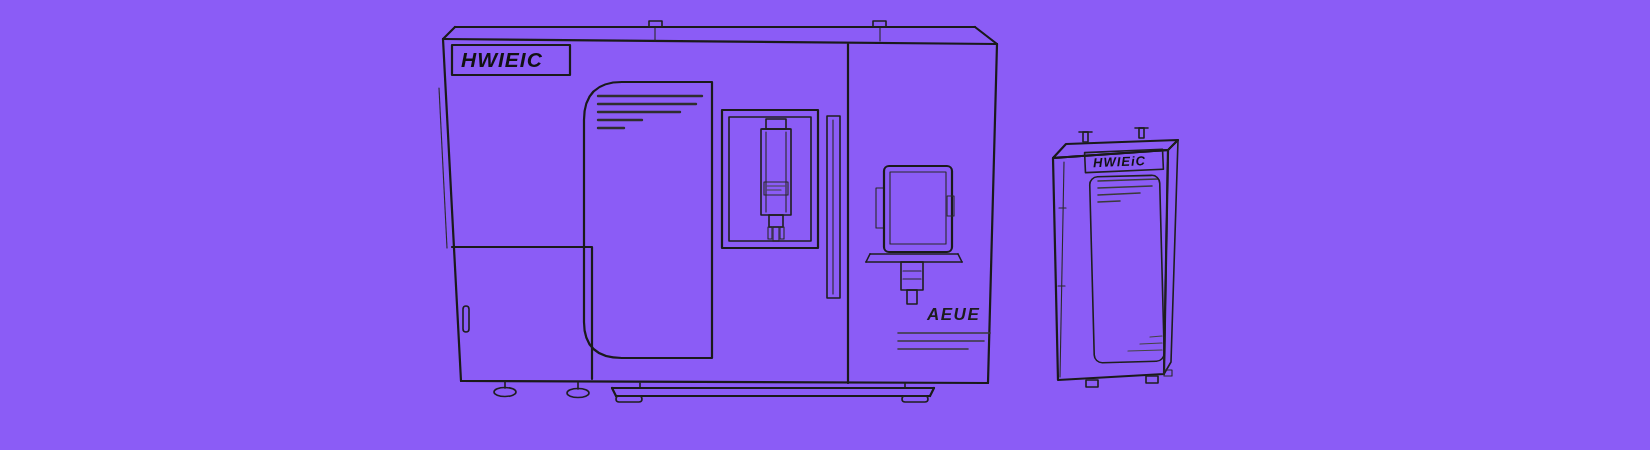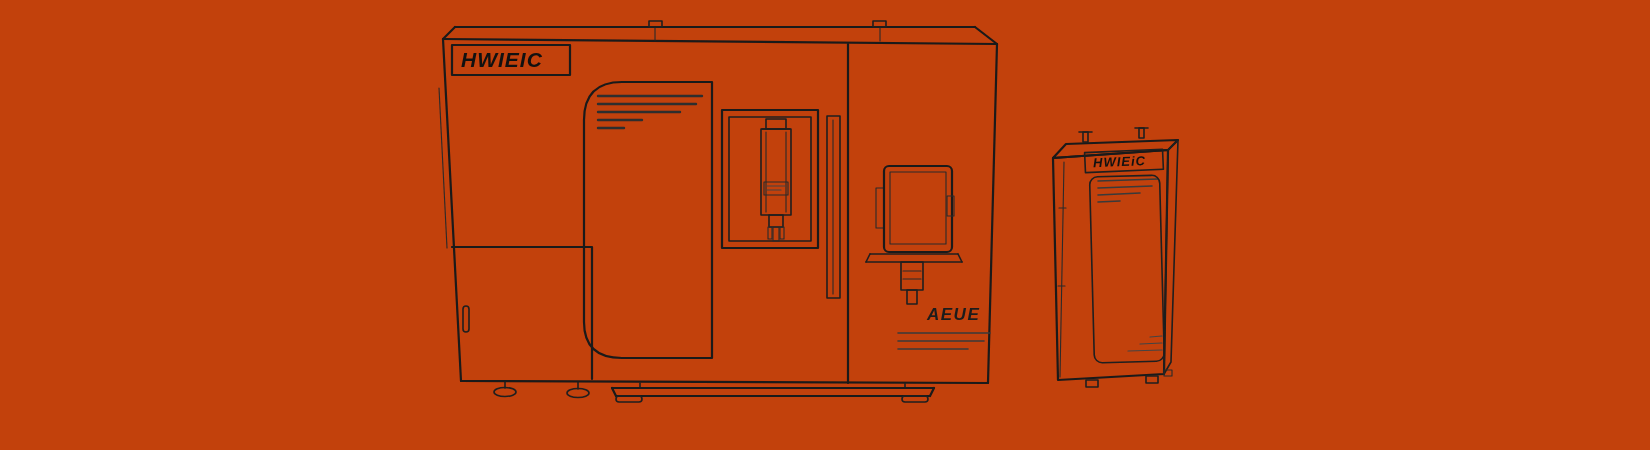--- a/index.html
+++ b/index.html
@@ -5,21 +5,21 @@
   html, body {
     margin: 0;
     padding: 0;
     background: #ffffff;
     font-family: "Liberation Sans", sans-serif;
   }
   .stage {
     position: relative;
     width: 1650px;
     height: 450px;
-    background: #c2410c;
+    background: #8b5cf6;
     overflow: hidden;
   }
   svg { display: block; }
   .outline {
     fill: none;
     stroke: #1a1a1a;
     stroke-width: 2.2;
     stroke-linejoin: round;
     stroke-linecap: round;
   }

